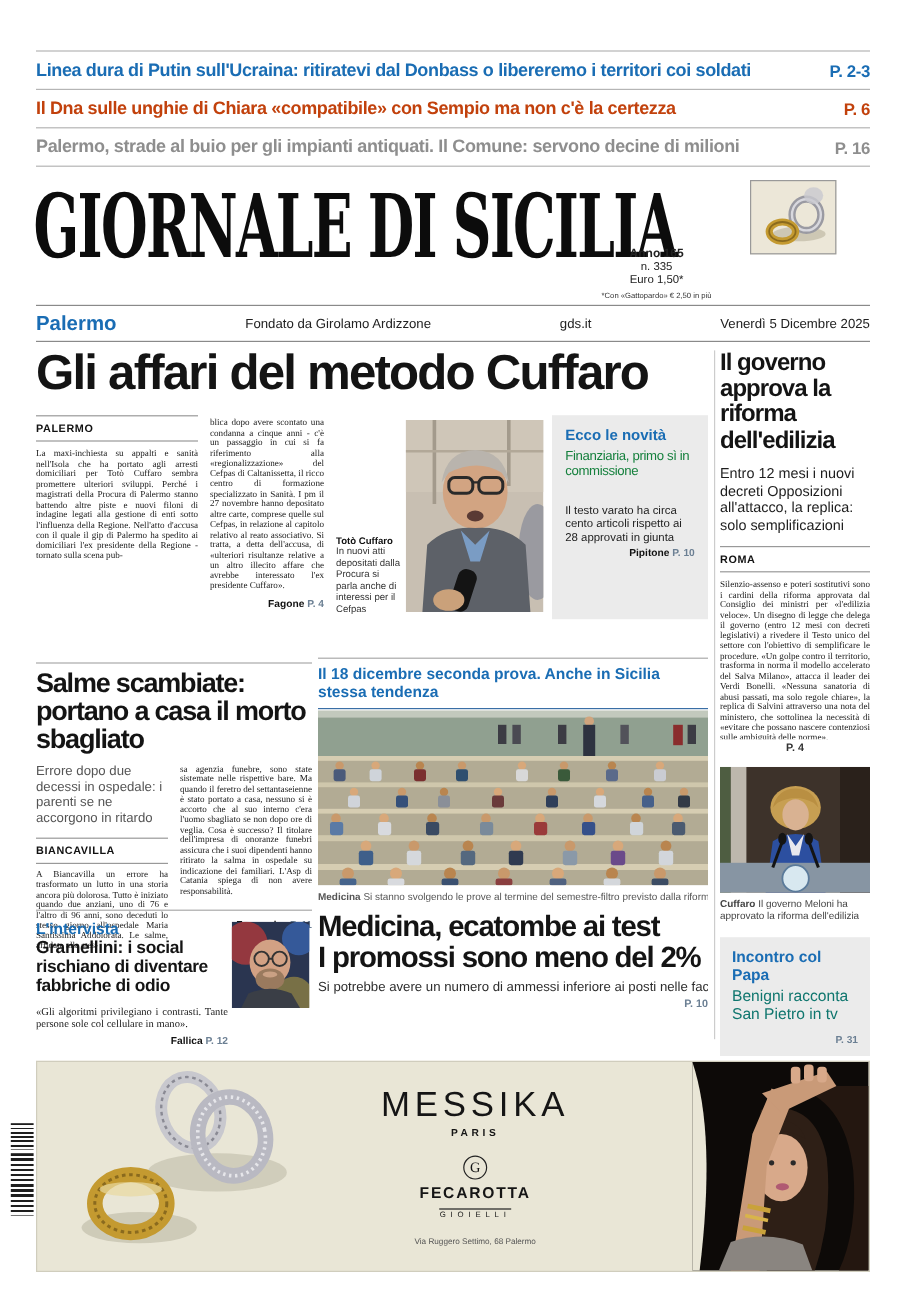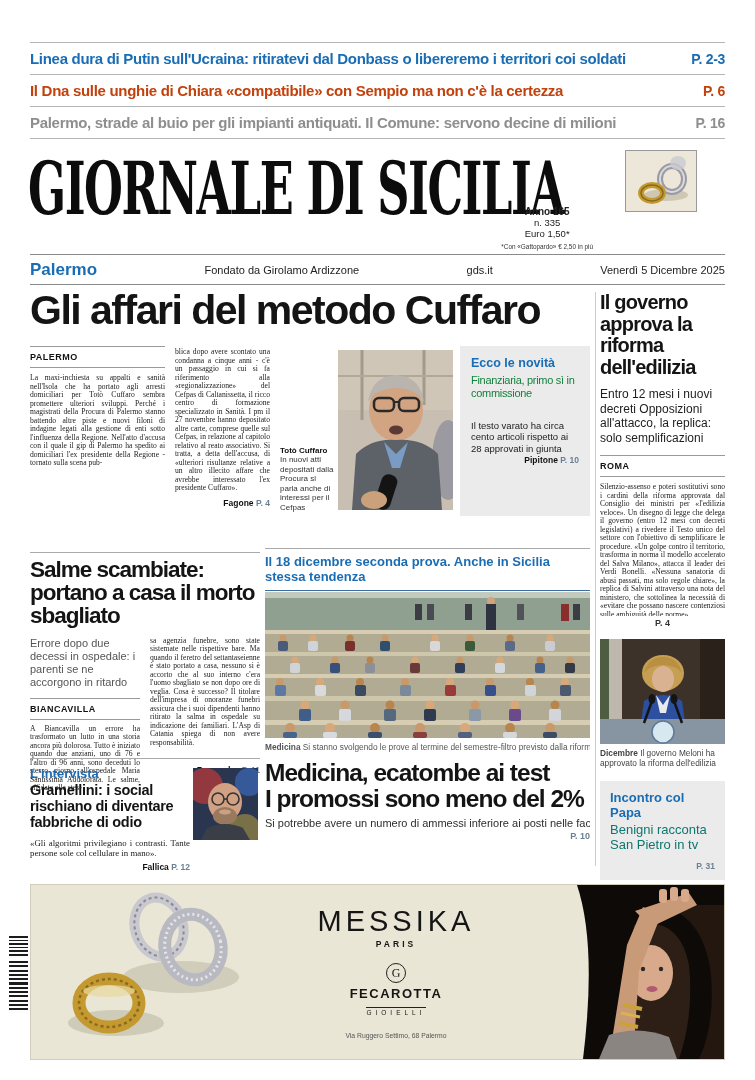--- a/index.html
+++ b/index.html
@@ -388,21 +388,21 @@
         <path d="M56 56 L63 66 L70 56 L66 74 L60 74 Z" fill="#e8e8ee"></path>
         <rect y="80" width="125" height="25" fill="#8795a3"></rect>
         <circle cx="63" cy="93" r="11" fill="#d8e8f0" stroke="#5a7a9a" stroke-width="1.5"></circle>
         <line x1="44" y1="84" x2="52" y2="62" stroke="#141414" stroke-width="2.5"></line>
         <line x1="82" y1="84" x2="74" y2="62" stroke="#141414" stroke-width="2.5"></line>
         <ellipse cx="52" cy="60" rx="3.5" ry="5" fill="#141414"></ellipse>
         <ellipse cx="74" cy="60" rx="3.5" ry="5" fill="#141414"></ellipse>
       </svg>
     </figure>
     <div class="rc-caption">
-      <b>Dicembre</b>
+      <b>Cuffaro</b>
       <span>Il governo Meloni ha approvato la riforma dell'edilizia</span>
     </div>
     <div class="papa">
       <div class="box-kicker papa-kicker">Incontro col Papa</div>
       <div class="papa-title">Benigni racconta San Pietro in tv</div>
       <div class="papa-page pg">P. 31</div>
     </div>
   </div>
 
   <div class="ad">

